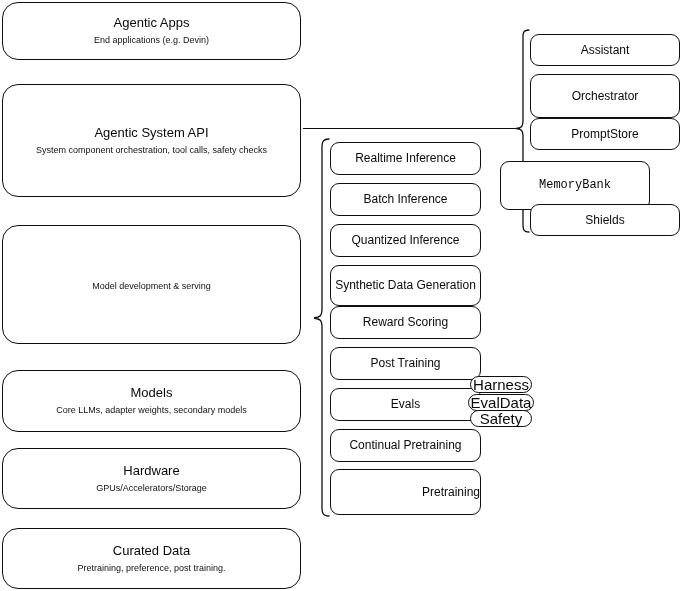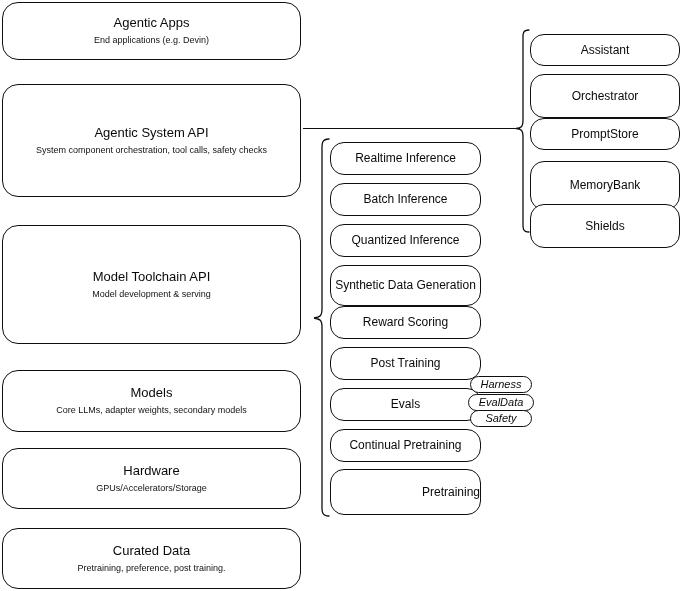--- a/index.html
+++ b/index.html
@@ -42,46 +42,45 @@
   }
   .stack-box .subtitle {
     font-size: 9px;
     line-height: 13px;
     margin-top: 3px;
     color: #121212;
   }
 
   
   .item-box {
-    border-radius: 14px;
+    border-radius: 9px;
   }
   .item-box .label {
     font-size: 12px;
     line-height: 15px;
     color: #0a0a0a;
     white-space: nowrap;
   }
 
   
   .tag {
     position: absolute;
     box-sizing: border-box;
     border: 1px solid #0f0f0f;
     border-radius: 999px;
     background: #ffffff;
     display: flex;
     align-items: center;
     justify-content: center;
   }
   .tag .label {
-    font-size: 11px;
+    font-size: 15px;
     line-height: 13px;
     color: #0a0a0a;
     white-space: nowrap;
-    font-style: italic;
   }
 
   
   .overlay {
     position: absolute;
     left: 0;
     top: 0;
     width: 682px;
     height: 591px;
     pointer-events: none;
@@ -120,21 +119,20 @@
     <div class="title">Agentic Apps</div>
     <div class="subtitle">End applications (e.g. Devin)</div>
   </div>
 
   <div class="box stack-box" style="left:2px; top:84px; width:299px; height:113px;">
     <div class="title">Agentic System API</div>
     <div class="subtitle">System component orchestration, tool calls, safety checks</div>
   </div>
 
   <div class="box stack-box" style="left:2px; top:225px; width:299px; height:119px;">
-    <div class="title">Model Toolchain API</div>
     <div class="subtitle">Model development &amp; serving</div>
   </div>
 
   <div class="box stack-box" style="left:2px; top:370px; width:299px; height:62px;">
     <div class="title">Models</div>
     <div class="subtitle">Core LLMs, adapter weights, secondary models</div>
   </div>
 
   <div class="box stack-box" style="left:2px; top:448px; width:299px; height:61px;">
     <div class="title">Hardware</div>
@@ -199,21 +197,21 @@
   </div>
 
   <div class="box item-box box-layer" style="left:530px; top:74px; width:150px; height:44px;">
     <div class="label">Orchestrator</div>
   </div>
 
   <div class="box item-box box-layer" style="left:530px; top:118px; width:150px; height:32px;">
     <div class="label">PromptStore</div>
   </div>
 
-  <div class="box item-box box-layer" style="left:530px; top:161px; width:150px; height:49px;">
+  <div class="box item-box box-layer" style="left:500px; top:161px; width:150px; height:49px;font-family:Liberation Mono, monospace;">
     <div class="label">MemoryBank</div>
   </div>
 
-  <div class="box item-box box-layer" style="left:530px; top:204px; width:150px; height:44px;">
+  <div class="box item-box box-layer" style="left:530px; top:204px; width:150px; height:32px;">
     <div class="label">Shields</div>
   </div>
 
 </div>
 
 </body></html>

